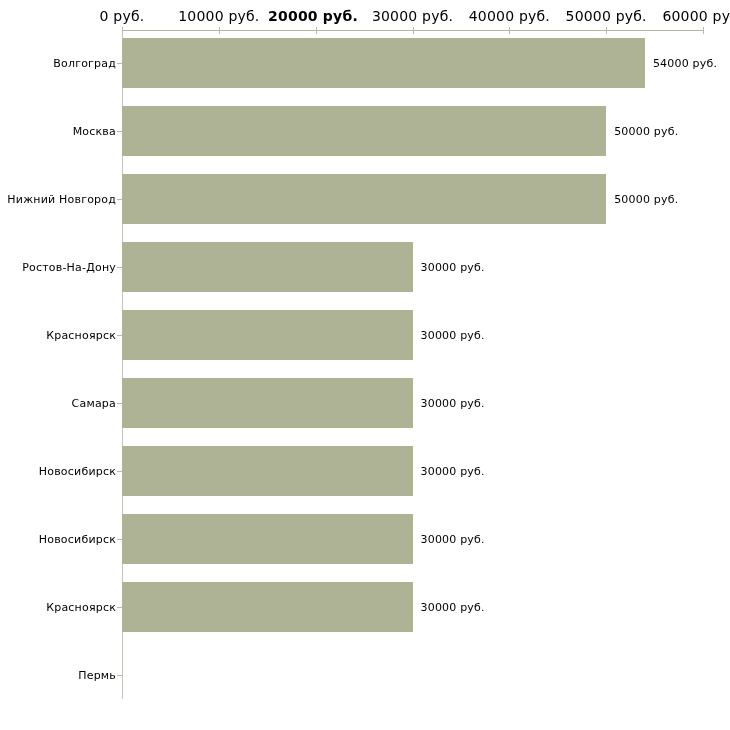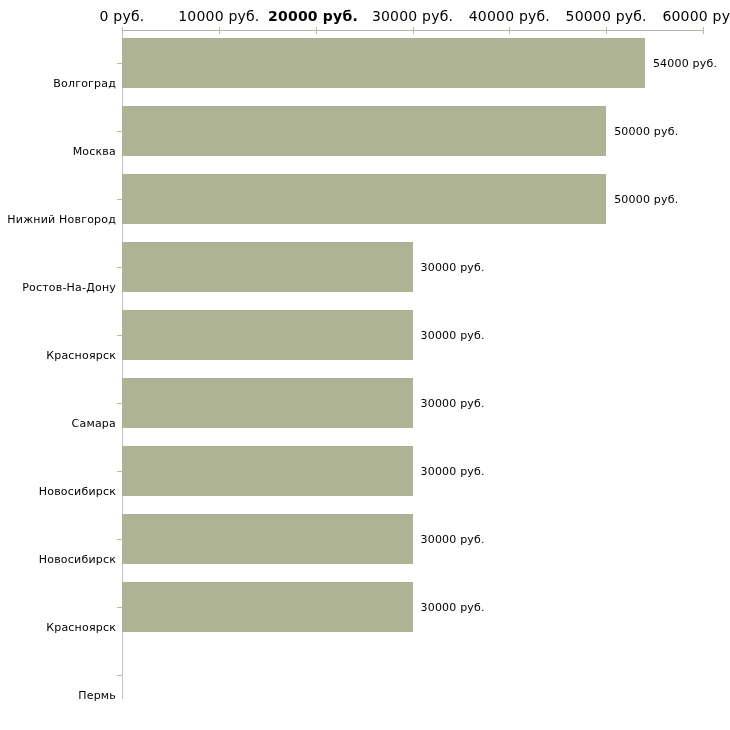--- a/index.html
+++ b/index.html
@@ -93,21 +93,20 @@
   
   .cat-label {
     position: absolute;
     right: 732px;
     font-size: 11px;
     line-height: 11px;
     white-space: nowrap;
     text-align: right;
     color: #000000;
     letter-spacing: 0.2px;
-    margin-top: 20px;
   }
   .cat-tick {
     position: absolute;
     width: 5px;
     height: 1px;
     background: #b9bca4;
   }
 </style>
 </head>
 <body>

